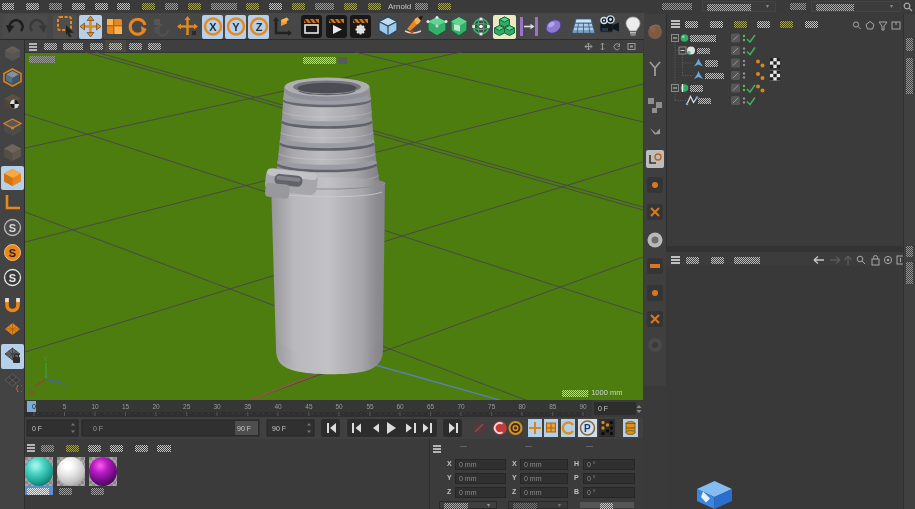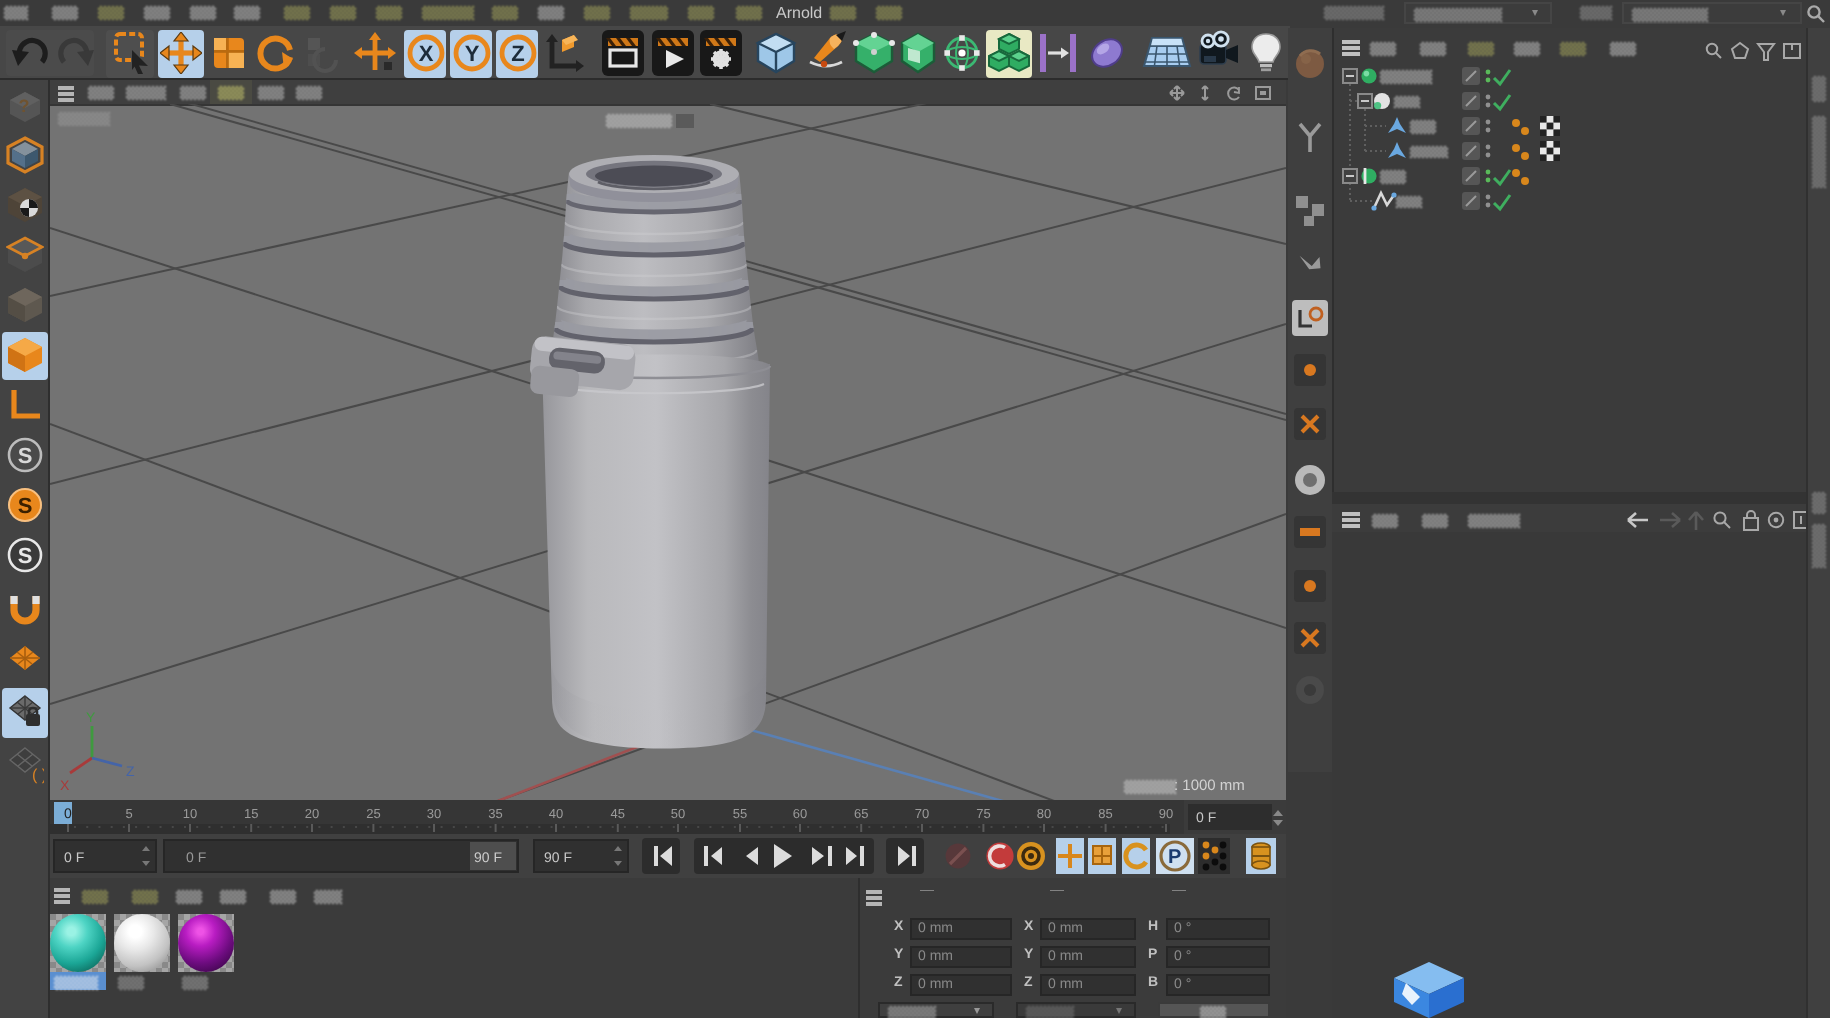--- a/index.html
+++ b/index.html
@@ -343,21 +343,21 @@
         <g stroke="#9a9a9a" stroke-width="1" fill="none">
 <path d="M4.5 1 V8 M1 4.5 H8 M4.5 1 l-1.5 1.5 M4.5 1 l1.5 1.5 M4.5 8 l-1.5 -1.5 M4.5 8 l1.5 -1.5 M1 4.5 l1.5 -1.5 M1 4.5 l1.5 1.5 M8 4.5 l-1.5 -1.5 M8 4.5 l-1.5 1.5"></path>
 <path d="M18.5 1 V8 M18.5 1 l-1.5 1.5 M18.5 1 l1.5 1.5 M18.5 8 l-1.5 -1.5 M18.5 8 l1.5 -1.5"></path>
 <path d="M35.5 3 A3 3 0 1 0 35.5 6.5"></path>
           <path d="M35.5 1.5 L35.5 4.5 L33 4" stroke-width=".9"></path>
 <rect x="44" y="1.5" width="7" height="6"></rect>
           <rect x="46" y="3.5" width="3" height="2" fill="#9a9a9a" stroke="none"></rect>
         </g>
       </svg>
 </div>
-<div class="ab" style="left:25px;top:52px;width:618px;height:348px;background:#737373;overflow:hidden;box-shadow:inset 0 1px 0 #353535" id="vpcanvas">
+<div class="ab" style="left:25px;top:52px;width:618px;height:348px;background:#4d7c0f;overflow:hidden;box-shadow:inset 0 1px 0 #353535" id="vpcanvas">
 <svg width="618" height="348" viewBox="0 0 618 348">
 <defs>
 <linearGradient id="neckg" x1="0" x2="1" y1="0" y2="0">
 <stop offset="0" stop-color="#84848a"></stop>
             <stop offset=".18" stop-color="#a9a9ad"></stop>
             <stop offset=".45" stop-color="#bdbdc1"></stop>
             <stop offset=".75" stop-color="#a9a9ad"></stop>
             <stop offset="1" stop-color="#7e7e84"></stop>
 </linearGradient>
 <linearGradient id="bodyg" x1="0" x2="1" y1="0" y2="0">

